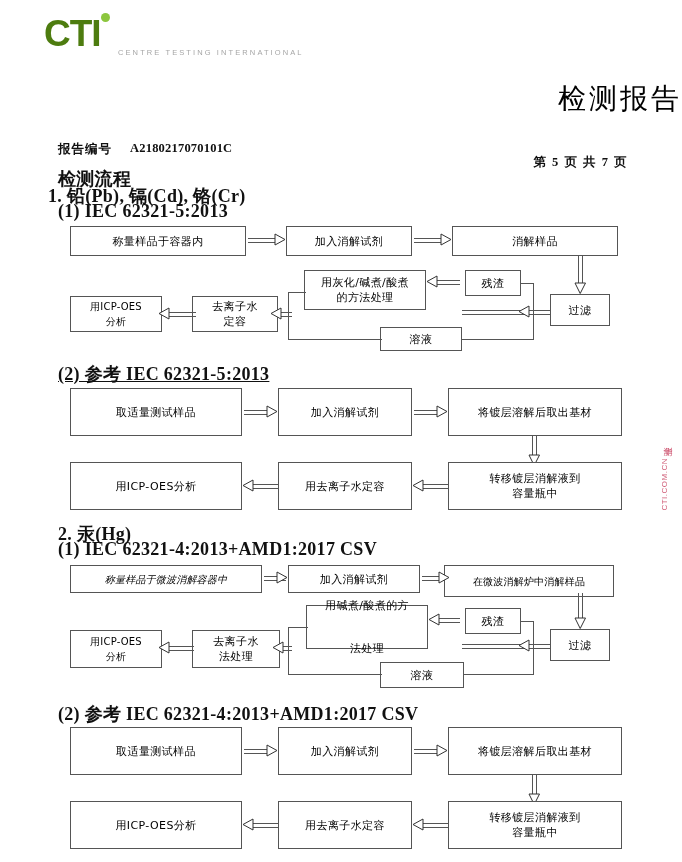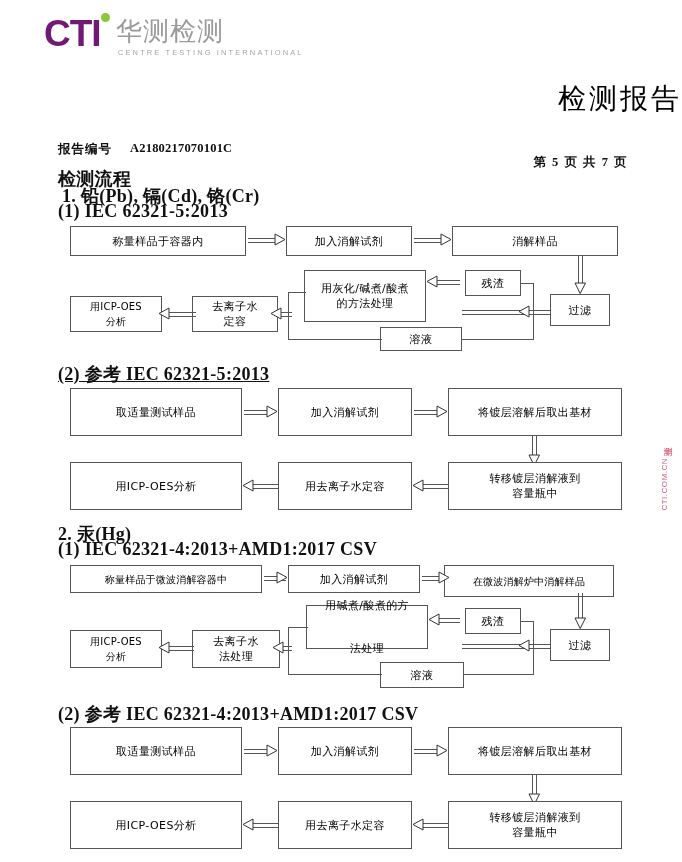--- a/index.html
+++ b/index.html
@@ -25,21 +25,21 @@
     height: 48px;
   }
   .logo-cti {
     position: absolute;
     left: 0;
     top: 2px;
     font-family: "Liberation Sans", "DejaVu Sans", sans-serif;
     font-weight: bold;
     font-size: 37px;
     letter-spacing: -1px;
-    color: #701a75;
+    color: #4d7c0f;
     line-height: 40px;
   }
   .logo-dot {
     position: absolute;
     left: 57px;
     top: 1px;
     width: 9px;
     height: 9px;
     border-radius: 50%;
     background: #8cc63e;
@@ -179,34 +179,33 @@
     writing-mode: vertical-rl;
     white-space: nowrap;
   }
 </style>
 </head>
 <body>
 
 <div id="logo">
   <div class="logo-cti">CTI</div>
   <div class="logo-dot"></div>
-  <div class="logo-cn">华测检测</div>
   <div class="logo-en">CENTRE TESTING INTERNATIONAL</div>
 </div>
 
 <div id="doc-title">检测报告</div>
 
 <div id="hdr">
   <span class="rep-label">报告编号</span>
   <span class="rep-no">A2180217070101C</span>
   <span class="pages">第 5 页  共 7 页</span>
 </div>
 
 <div class="sec-h" style="left:58px; top:167px;">检测流程</div>
-<div class="sec-h" style="left:62px; top:184px;">1. 铅(Pb), 镉(Cd), 铬(Cr)</div>
+<div class="sec-h" style="left:48px; top:184px;">1. 铅(Pb), 镉(Cd), 铬(Cr)</div>
 <div class="sec-h" style="left:58px; top:201px;">(1) IEC 62321-5:2013</div>
 
 <div>
   <div class="fbox" style="left:70px; top:226px; width:176px; height:30px;">称量样品于容器内</div>
   <div class="fbox" style="left:286px; top:226px; width:126px; height:30px;">加入消解试剂</div>
   <div class="fbox" style="left:452px; top:226px; width:166px; height:30px;">消解样品</div>
 
   <div class="hline" style="left:248px; top:238px; width:28px;"></div>
   <svg class="arrowsvg" style="left:274px; top:233px;" width="13" height="13">
       <path d="M1 1 L11 6.5 L1 12 Z"></path>
@@ -217,21 +216,21 @@
       <path d="M1 1 L11 6.5 L1 12 Z"></path>
     </svg>
 
   <div class="vline" style="left:578px; top:256px; height:28px;"></div>
   <svg class="arrowsvg" style="left:574px; top:282px;" width="13" height="13">
       <path d="M1 1 L11.5 1 L6.2 11.5 Z"></path>
     </svg>
 
   <div class="fbox" style="left:550px; top:294px; width:60px; height:32px;">过滤</div>
   <div class="fbox" style="left:465px; top:270px; width:56px; height:26px;">残渣</div>
-  <div class="fbox" style="left:304px; top:270px; width:122px; height:52px; flex-direction:column;">
+  <div class="fbox" style="left:304px; top:270px; width:122px; height:40px; flex-direction:column;">
     <span>用灰化/碱煮/酸煮</span>
     <span>的方法处理</span>
   </div>
   <div class="fbox" style="left:380px; top:327px; width:82px; height:24px;">溶液</div>
   <div class="fbox" style="left:192px; top:296px; width:86px; height:36px; flex-direction:column;">
     <span>去离子水</span>
     <span>定容</span>
   </div>
   <div class="fbox sm" style="left:70px; top:296px; width:92px; height:36px; flex-direction:column;">
     <span>用ICP-OES</span>
@@ -304,21 +303,21 @@
   <div class="hline" style="left:250px; top:484px; width:28px;"></div>
   <svg class="arrowsvg" style="left:242px; top:479px;" width="13" height="13">
       <path d="M11 1 L1 6.5 L11 12 Z"></path>
     </svg>
 </div>
 
 <div class="sec-h" style="left:58px; top:522px;">2. 汞(Hg)</div>
 <div class="sec-h" style="left:58px; top:539px;">(1) IEC 62321-4:2013+AMD1:2017 CSV</div>
 
 <div>
-  <div class="fbox sm" style="left:70px; top:565px; width:192px; height:28px;">称量样品于微波消解容器中</div>
+  <div class="fbox sm" style="left:70px; top:565px; width:192px; height:28px;font-style:italic;">称量样品于微波消解容器中</div>
   <div class="fbox" style="left:288px; top:565px; width:132px; height:28px;">加入消解试剂</div>
   <div class="fbox sm" style="left:444px; top:565px; width:170px; height:32px;">在微波消解炉中消解样品</div>
 
   <div class="hline" style="left:264px; top:576px; width:22px;"></div>
   <svg class="arrowsvg" style="left:276px; top:571px;" width="13" height="13">
       <path d="M1 1 L11 6.5 L1 12 Z"></path>
     </svg>
   <div class="hline" style="left:422px; top:576px; width:22px;"></div>
   <svg class="arrowsvg" style="left:438px; top:571px;" width="13" height="13">
       <path d="M1 1 L11 6.5 L1 12 Z"></path>

